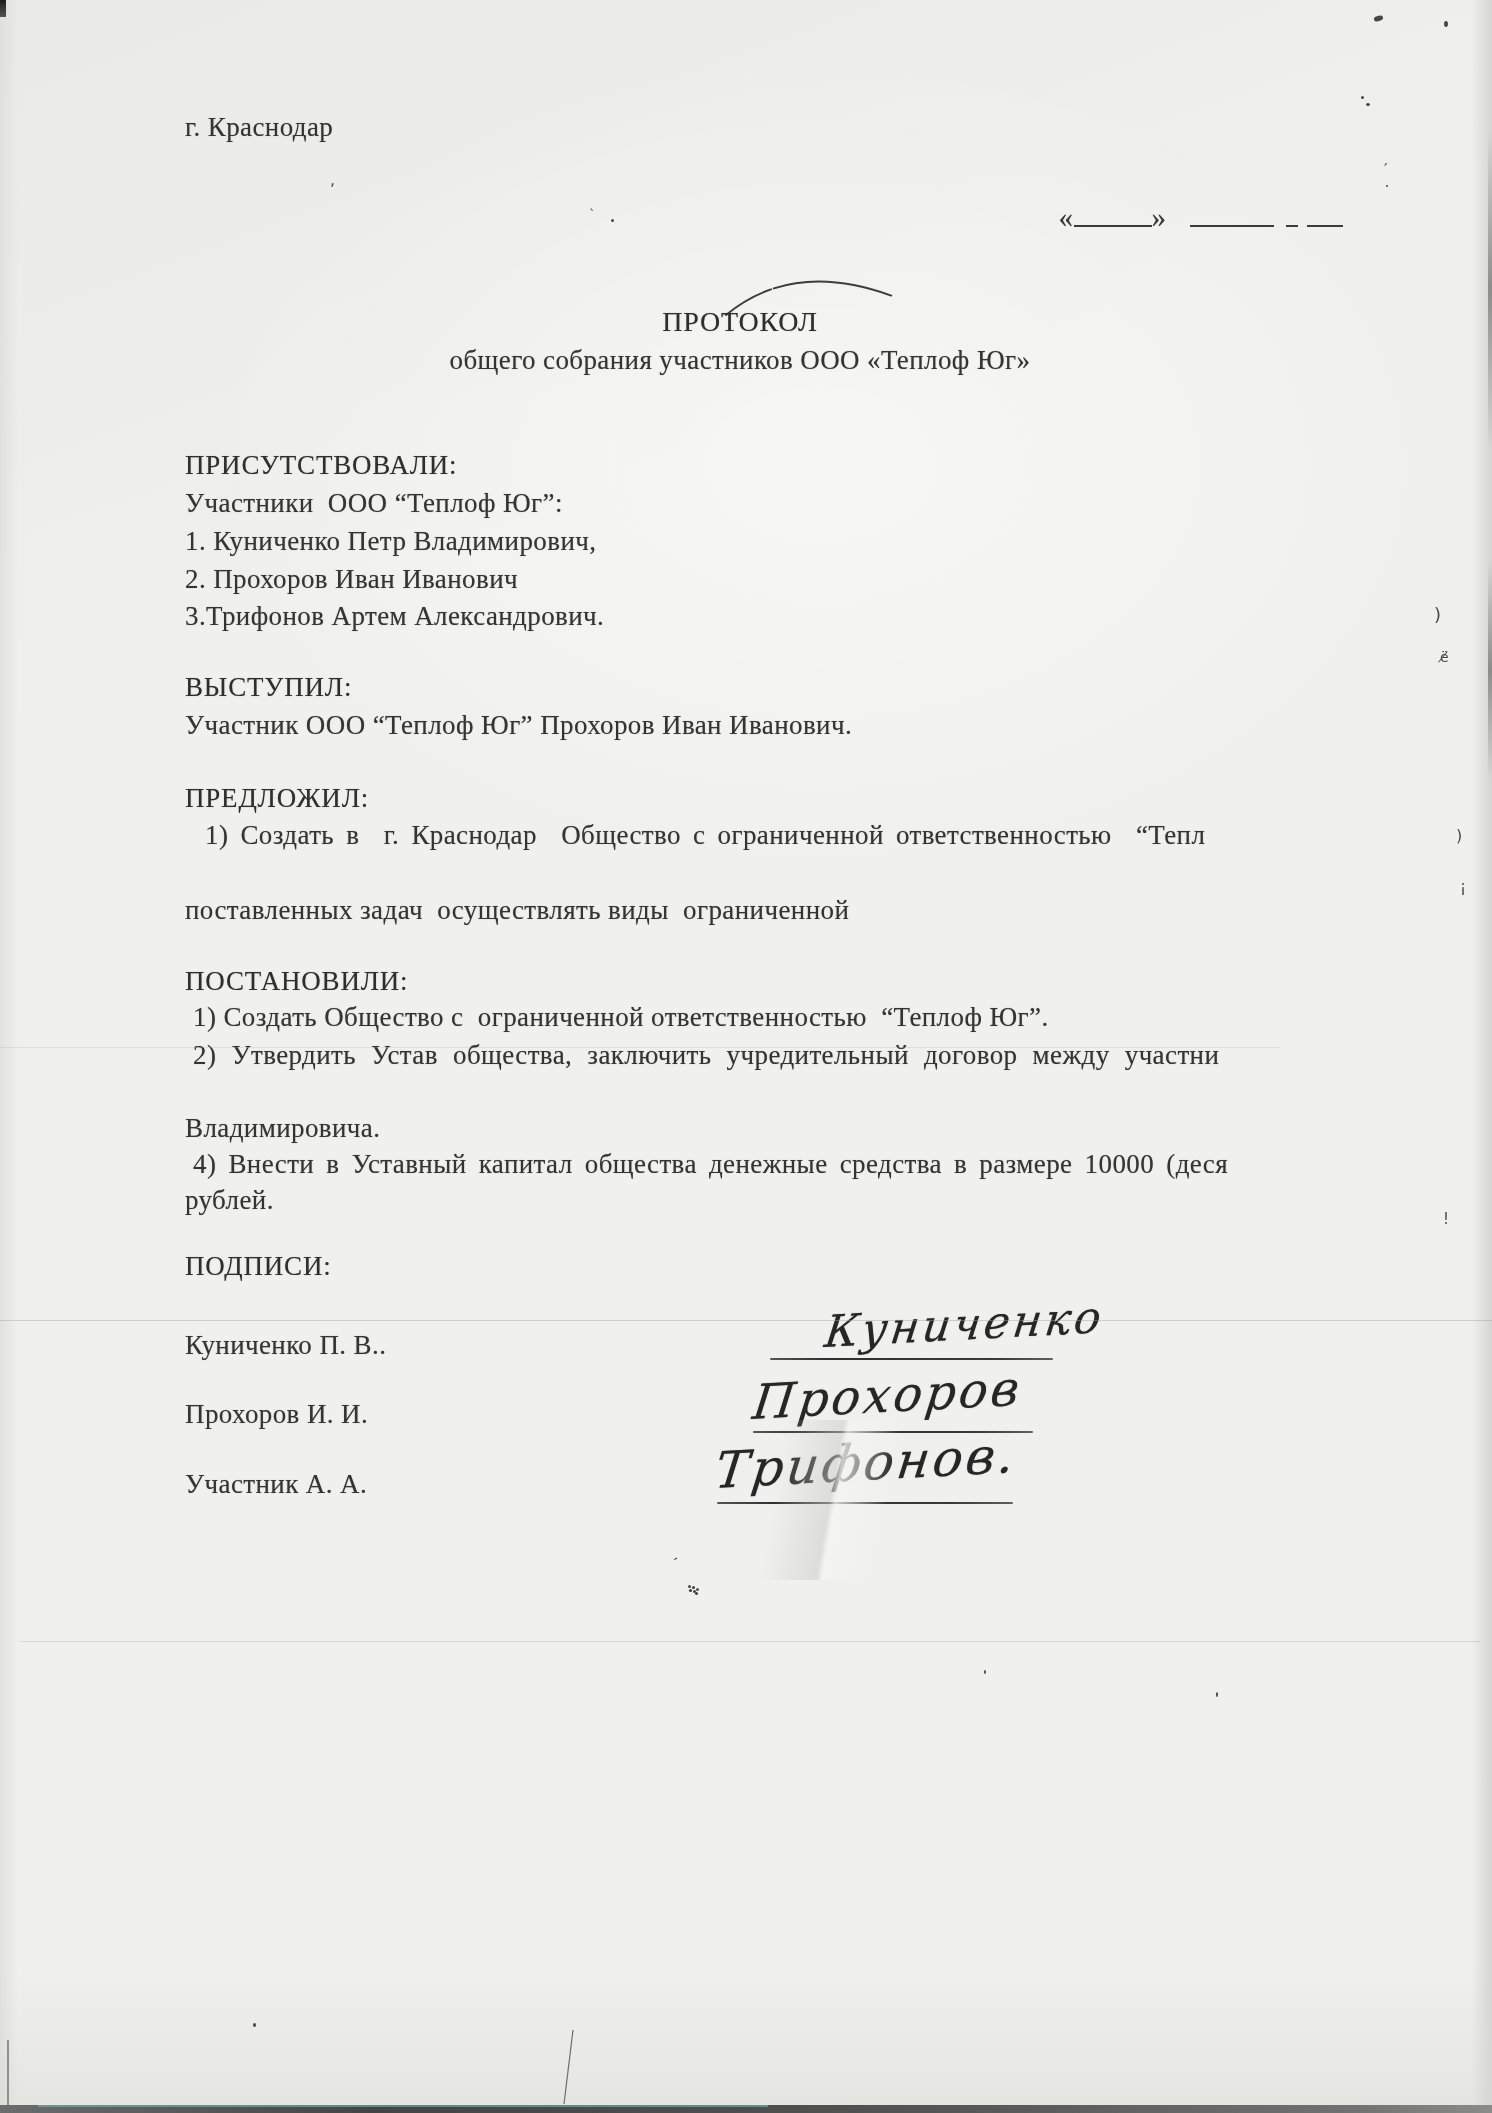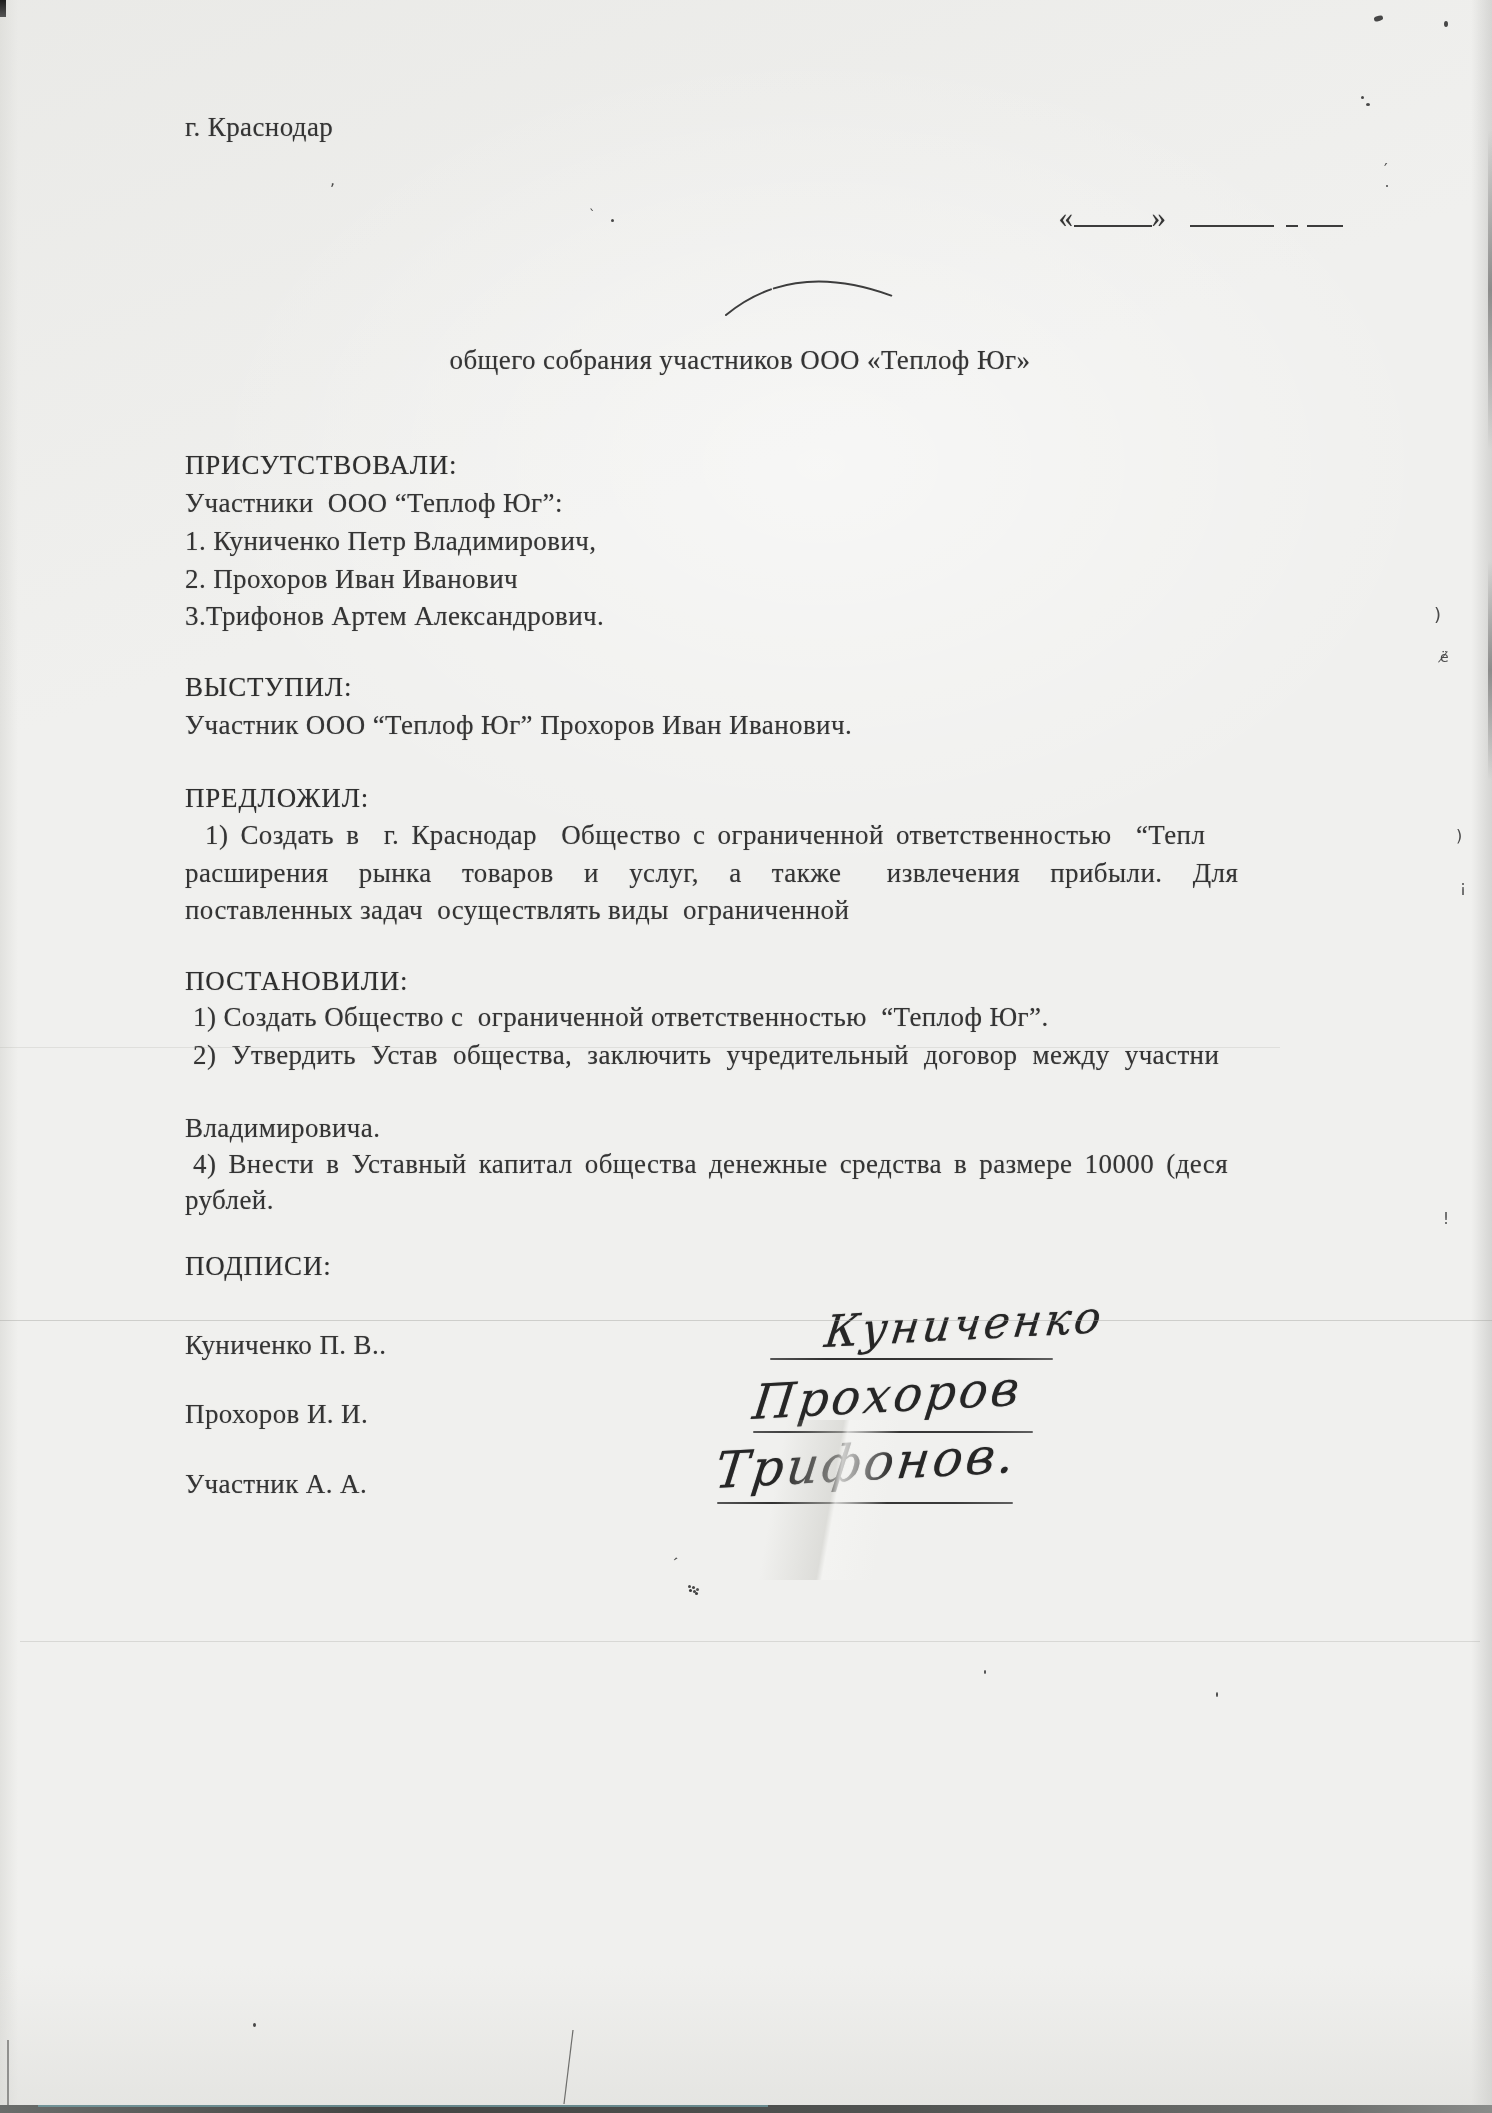--- a/index.html
+++ b/index.html
@@ -57,34 +57,34 @@
   <div class="abs txt" style="left:185px;top:108px;text-align:right;">г. Краснодар</div>
 
   <div class="abs txt" style="left:1028px;top:160px;font-size:29px;">
     <span>«</span><span class="blank" style="width:78px;"></span><span>»</span><span style="display:inline-block;width:24px;"></span><span class="blank" style="width:84px;"></span><span style="display:inline-block;width:12px;"></span><span class="blank" style="width:12px;"></span><span style="display:inline-block;width:9px;"></span><span class="blank" style="width:36px;"></span>
   </div>
 
   <svg class="abs" style="left:716px;top:248px;" width="210" height="76">
     <path d="M10,67 Q84,6 196,56" fill="none" stroke="#3d3d3d" stroke-width="2" stroke-linecap="round" stroke-dasharray="52 3 120"></path>
   </svg>
 
+  <div class="abs txt hd ctr" style="top:303px;font-size:28px;">ПРОТОКОЛ</div>
   <div class="abs txt ctr" style="top:341px;">общего собрания участников ООО «Теплоф Юг»</div>
 
   <div class="abs txt hd" style="left:185px;top:446px;">ПРИСУТСТВОВАЛИ:</div>
   <div class="abs txt" style="left:185px;top:484px;">Участники  ООО “Теплоф Юг”:</div>
   <div class="abs txt" style="left:185px;top:522px;">1. Куниченко Петр Владимирович,</div>
   <div class="abs txt" style="left:185px;top:560px;">2. Прохоров Иван Иванович</div>
   <div class="abs txt" style="left:185px;top:597px;">3.Трифонов Артем Александрович.</div>
 
   <div class="abs txt hd" style="left:185px;top:668px;">ВЫСТУПИЛ:</div>
   <div class="abs txt" style="left:185px;top:706px;">Участник ООО “Теплоф Юг” Прохоров Иван Иванович.</div>
 
   <div class="abs txt hd" style="left:185px;top:779px;">ПРЕДЛОЖИЛ:</div>
   <div class="abs txt ws2" style="left:205px;top:816px;">1) Создать в  г. Краснодар  Общество с ограниченной ответственностью  “Тепл</div>
-  <div class="abs txt ws3" style="left:185px;top:854px;">расширения  рынка  товаров  и  услуг,  а  также   извлечения  прибыли.  Для</div>
   <div class="abs txt" style="left:185px;top:891px;">поставленных задач  осуществлять виды  ограниченной</div>
 
   <div class="abs txt hd" style="left:185px;top:962px;">ПОСТАНОВИЛИ:</div>
   <div class="abs txt" style="left:193px;top:998px;">1) Создать Общество с  ограниченной ответственностью  “Теплоф Юг”.</div>
   <div class="abs txt ws3" style="left:193px;top:1036px;">2) Утвердить Устав общества, заключить учредительный договор между участни</div>
   <div class="abs txt" style="left:185px;top:1109px;">Владимировича.</div>
   <div class="abs txt ws2" style="left:193px;top:1145px;">4) Внести в Уставный капитал общества денежные средства в размере 10000 (деся</div>
   <div class="abs txt" style="left:185px;top:1181px;">рублей.</div>
 
   <div class="abs txt hd" style="left:185px;top:1247px;">ПОДПИСИ:</div>

